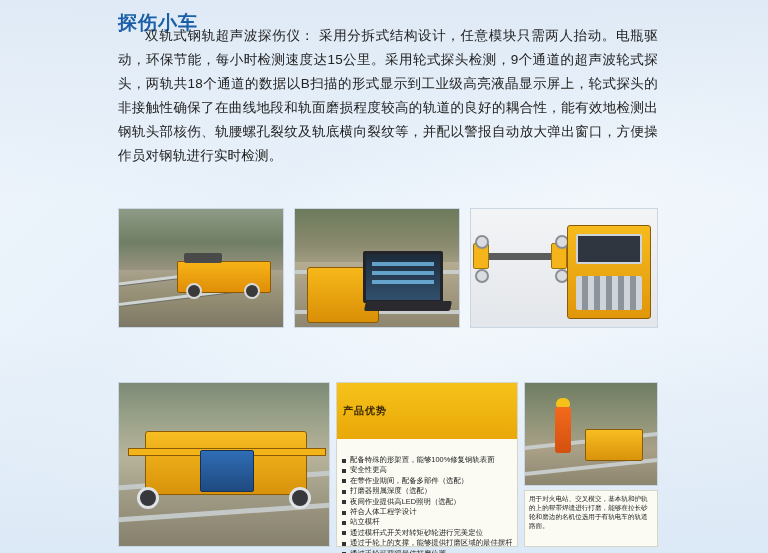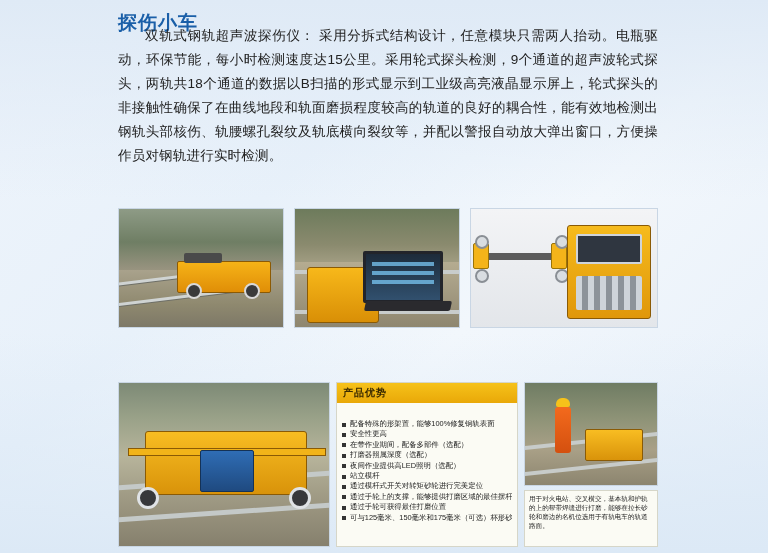--- a/index.html
+++ b/index.html
@@ -268,21 +268,21 @@
     height: 165px;
     background: #fbfbf4;
     border: 1px solid #d6d6c8;
     box-sizing: border-box;
   }
   .features-header {
     background: linear-gradient(180deg, #f6c21a 0%, #e9a808 100%);
     color: #3a2a00;
     font-size: 10px;
     font-weight: bold;
-    padding: 3px 6px;
+    padding: 21px 6px;
     letter-spacing: 1px;
   }
   .features ul {
     margin: 0;
     padding: 16px 5px 0 5px;
     list-style: none;
   }
   .features li {
     font-size: 7.4px;
     line-height: 10.4px;
@@ -417,20 +417,21 @@
     </div>
 
     <div class="features">
       <div class="features-header">产品优势</div>
       <ul>
         <li>配备特殊的形架置，能够100%修复钢轨表面</li>
         <li>安全性更高</li>
         <li>在带作业期间，配备多部件（选配）</li>
         <li>打磨器照属深度（选配）</li>
         <li>夜间作业提供高LED照明（选配）</li>
+        <li>符合人体工程学设计</li>
         <li>站立模杆</li>
         <li>通过模杆式开关对转矩砂轮进行完美定位</li>
         <li>通过手轮上的支撑，能够提供打磨区域的最佳摆杆</li>
         <li>通过手轮可获得最佳打磨位置</li>
         <li>可与125毫米、150毫米和175毫米（可选）杯形砂轮配套使用，甚至可以用于高轨型材</li>
       </ul>
     </div>
 
     <div class="side-col">
       <div class="side-photo">

